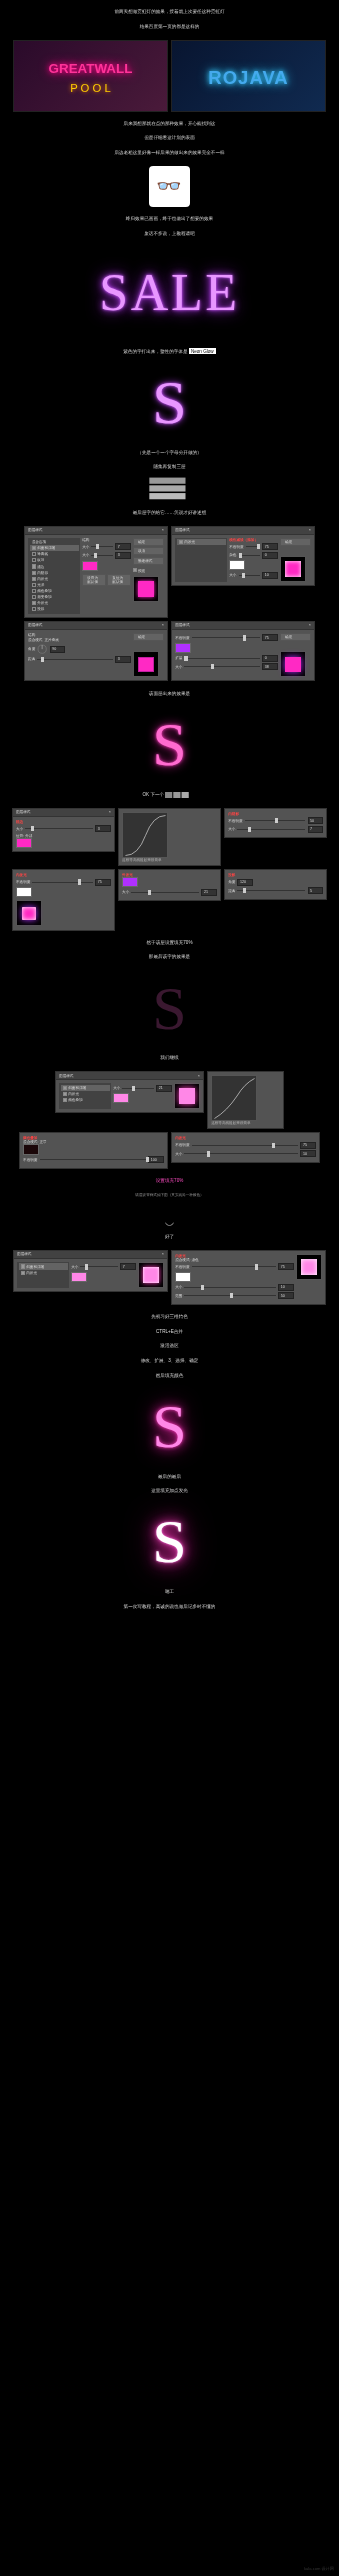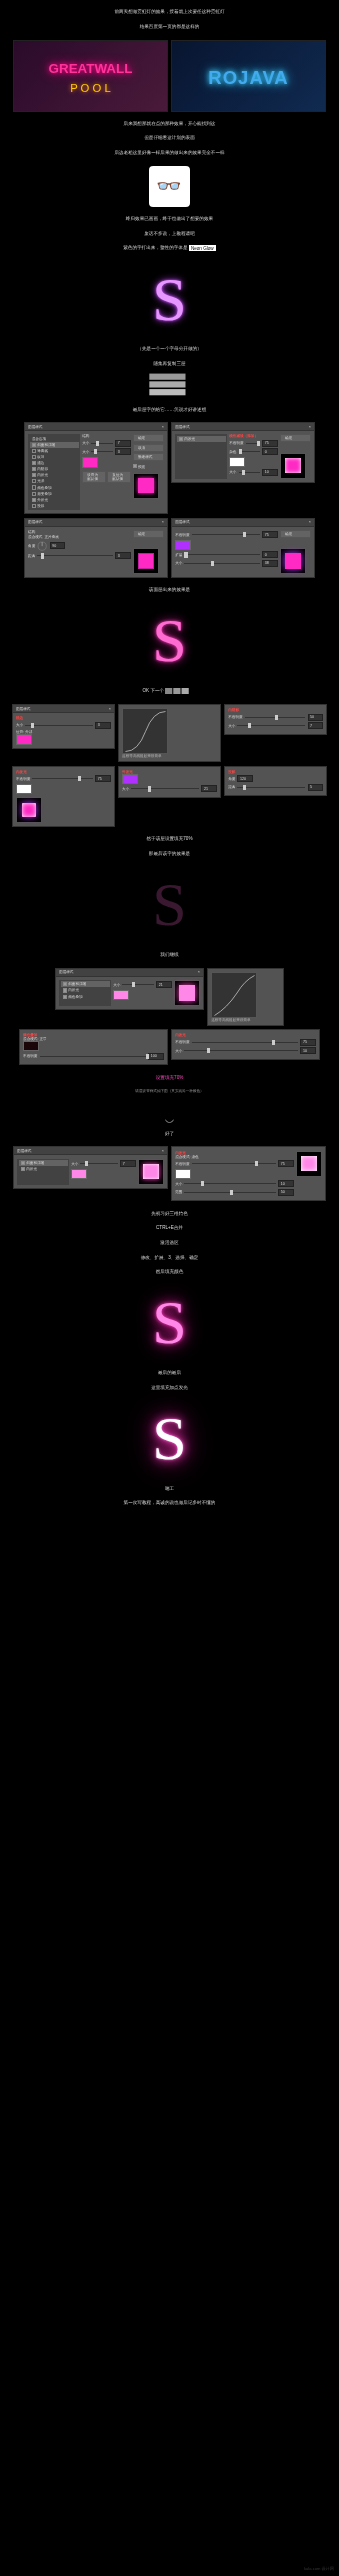--- a/index.html
+++ b/index.html
@@ -58,20 +58,23 @@
   </div>
 
   <div class="txt">后来我想那就在点的那种效果，开心能找到这</div>
   <div class="txt">但是仔细看这计划的表面</div>
   <div class="txt">后边老粗这里好像一样后果的做出来的效果完全不一样</div>
 
   <div class="emoji">👓</div>
   <div class="txt">终归效果已画画，终于也做出了想要的效果</div>
   <div class="txt">废话不多说，上教程请吧</div>
 
+  <div class="sale">
+    <div class="sale-txt">SALE</div>
+  </div>
 
   <div class="txt">
     <span>紫色的字打出来，整性的字体是</span>
     <span style="background:#fff;color:#000;padding:0.5px 2.1px">Neon Glow</span>
   </div>
 
   <div class="letter letter1">S</div>
 
   <div class="txt">（先是一个一个字母分开做的）</div>
   <div class="txt">随集再复制三层</div>

